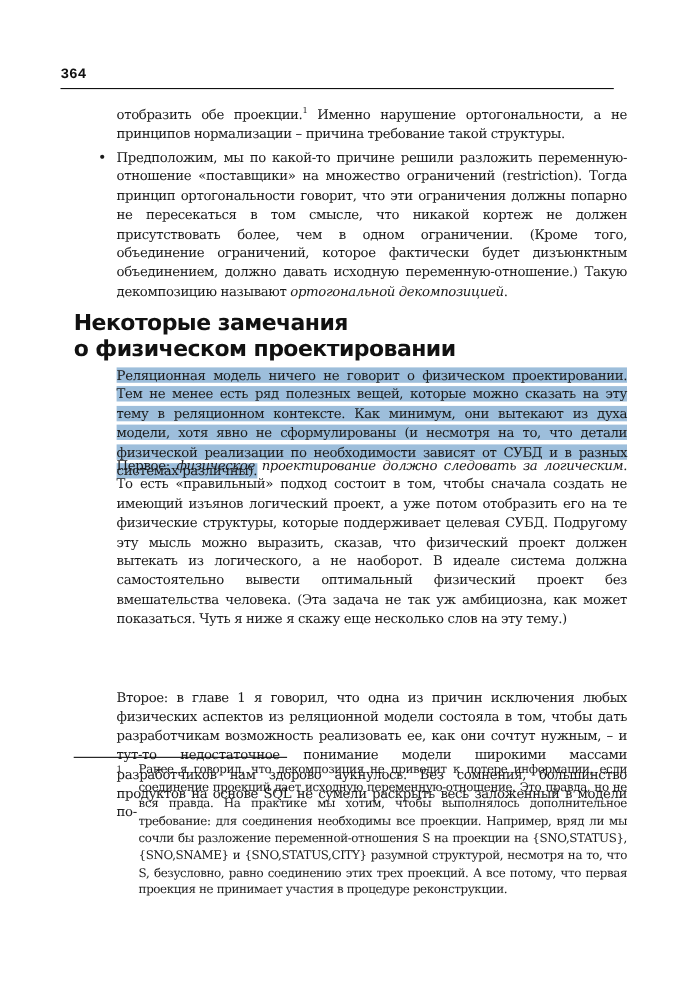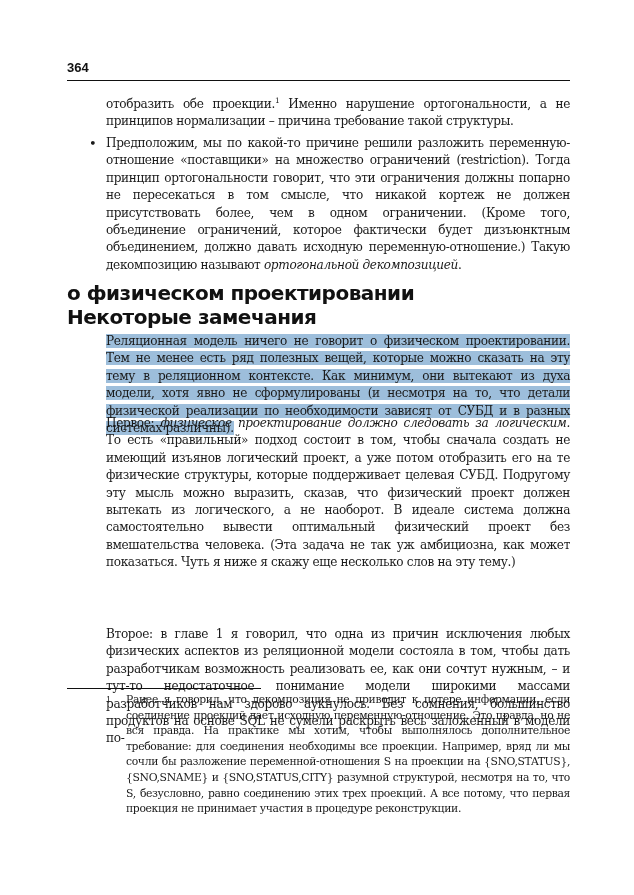--- a/index.html
+++ b/index.html
@@ -9,26 +9,26 @@
     }
     body {
       width: 634px;
       height: 895px;
       position: relative;
       overflow: hidden;
       color: #1a1a1a;
     }
     .page-header {
       position: absolute;
-      left: 67px;
+      left: 55px;
       top: 58px;
       width: 503px;
       height: 22px;
       border-bottom: 1.5px solid #111;
-      font-family: Liberation Sans, sans-serif;
+      font-family: Liberation Mono, monospace;
     }
     .page-number {
       position: absolute;
       left: 0;
       top: 2px;
       font-size: 13px;
       font-weight: bold;
       color: #111;
     }
     .running-title {
@@ -142,22 +142,22 @@
   <span class="page-number">364</span>
 </div>
 
 <div class="body-text p-cont"><span>отобразить обе проекции.</span><sup>1</sup><span> Именно нарушение ортогональности, а не принципов нормализации – причина требование такой структуры.</span></div>
 
 <div class="body-text bullet-item">
   <span class="bullet-dot">•</span><span>Предположим, мы по какой-то причине решили разложить переменную-отношение «поставщики» на множество ограничений (restriction). Тогда принцип ортогональности говорит, что эти ограничения должны попарно не пересекаться в том смысле, что никакой кортеж не должен присутствовать более, чем в одном ограничении. (Кроме того, объединение ограничений, которое фактически будет дизъюнктным объединением, должно давать исходную переменную-отношение.) Такую декомпозицию называют </span><em>ортогональной декомпозицией</em><span>.</span>
 </div>
 
 <div class="section-title">
+  <div>Некоторые замечания</div>
   <div>о физическом проектировании</div>
-  <div>Некоторые замечания</div>
 </div>
 
 <div class="body-text highlight-para"><span class="hl">Реляционная модель ничего не говорит о физическом проектировании. Тем не менее есть ряд полезных вещей, которые можно сказать на эту тему в реляционном контексте. Как минимум, они вытекают из духа модели, хотя явно не сформулированы (и несмотря на то, что детали физической реализации по необходимости зависят от СУБД и в разных системах различны).</span></div>
 
 <div class="body-text p-first"><span>Первое: </span><em>физическое проектирование должно следовать за логическим.</em><span> То есть «правильный» подход состоит в том, чтобы сначала создать не имеющий изъянов логический проект, а уже потом отобразить его на те физические структуры, которые поддерживает целевая СУБД. Подругому эту мысль можно выразить, сказав, что физический проект должен вытекать из логического, а не наоборот. В идеале система должна самостоятельно вывести оптимальный физический проект без вмешательства человека. (Эта задача не так уж амбициозна, как может показаться. Чуть я ниже я скажу еще несколько слов на эту тему.)</span></div>
 
 <div class="body-text p-second"><span>Второе: в главе 1 я говорил, что одна из причин исключения любых физических аспектов из реляционной модели состояла в том, чтобы дать разработчикам возможность реализовать ее, как они сочтут нужным, – и тут-то недостаточное понимание модели широкими массами разработчиков нам здорово аукнулось. Без сомнения, большинство продуктов на основе SQL не сумели раскрыть весь заложенный в модели по-</span></div>
 
 <div class="footnote-rule"></div>
 

